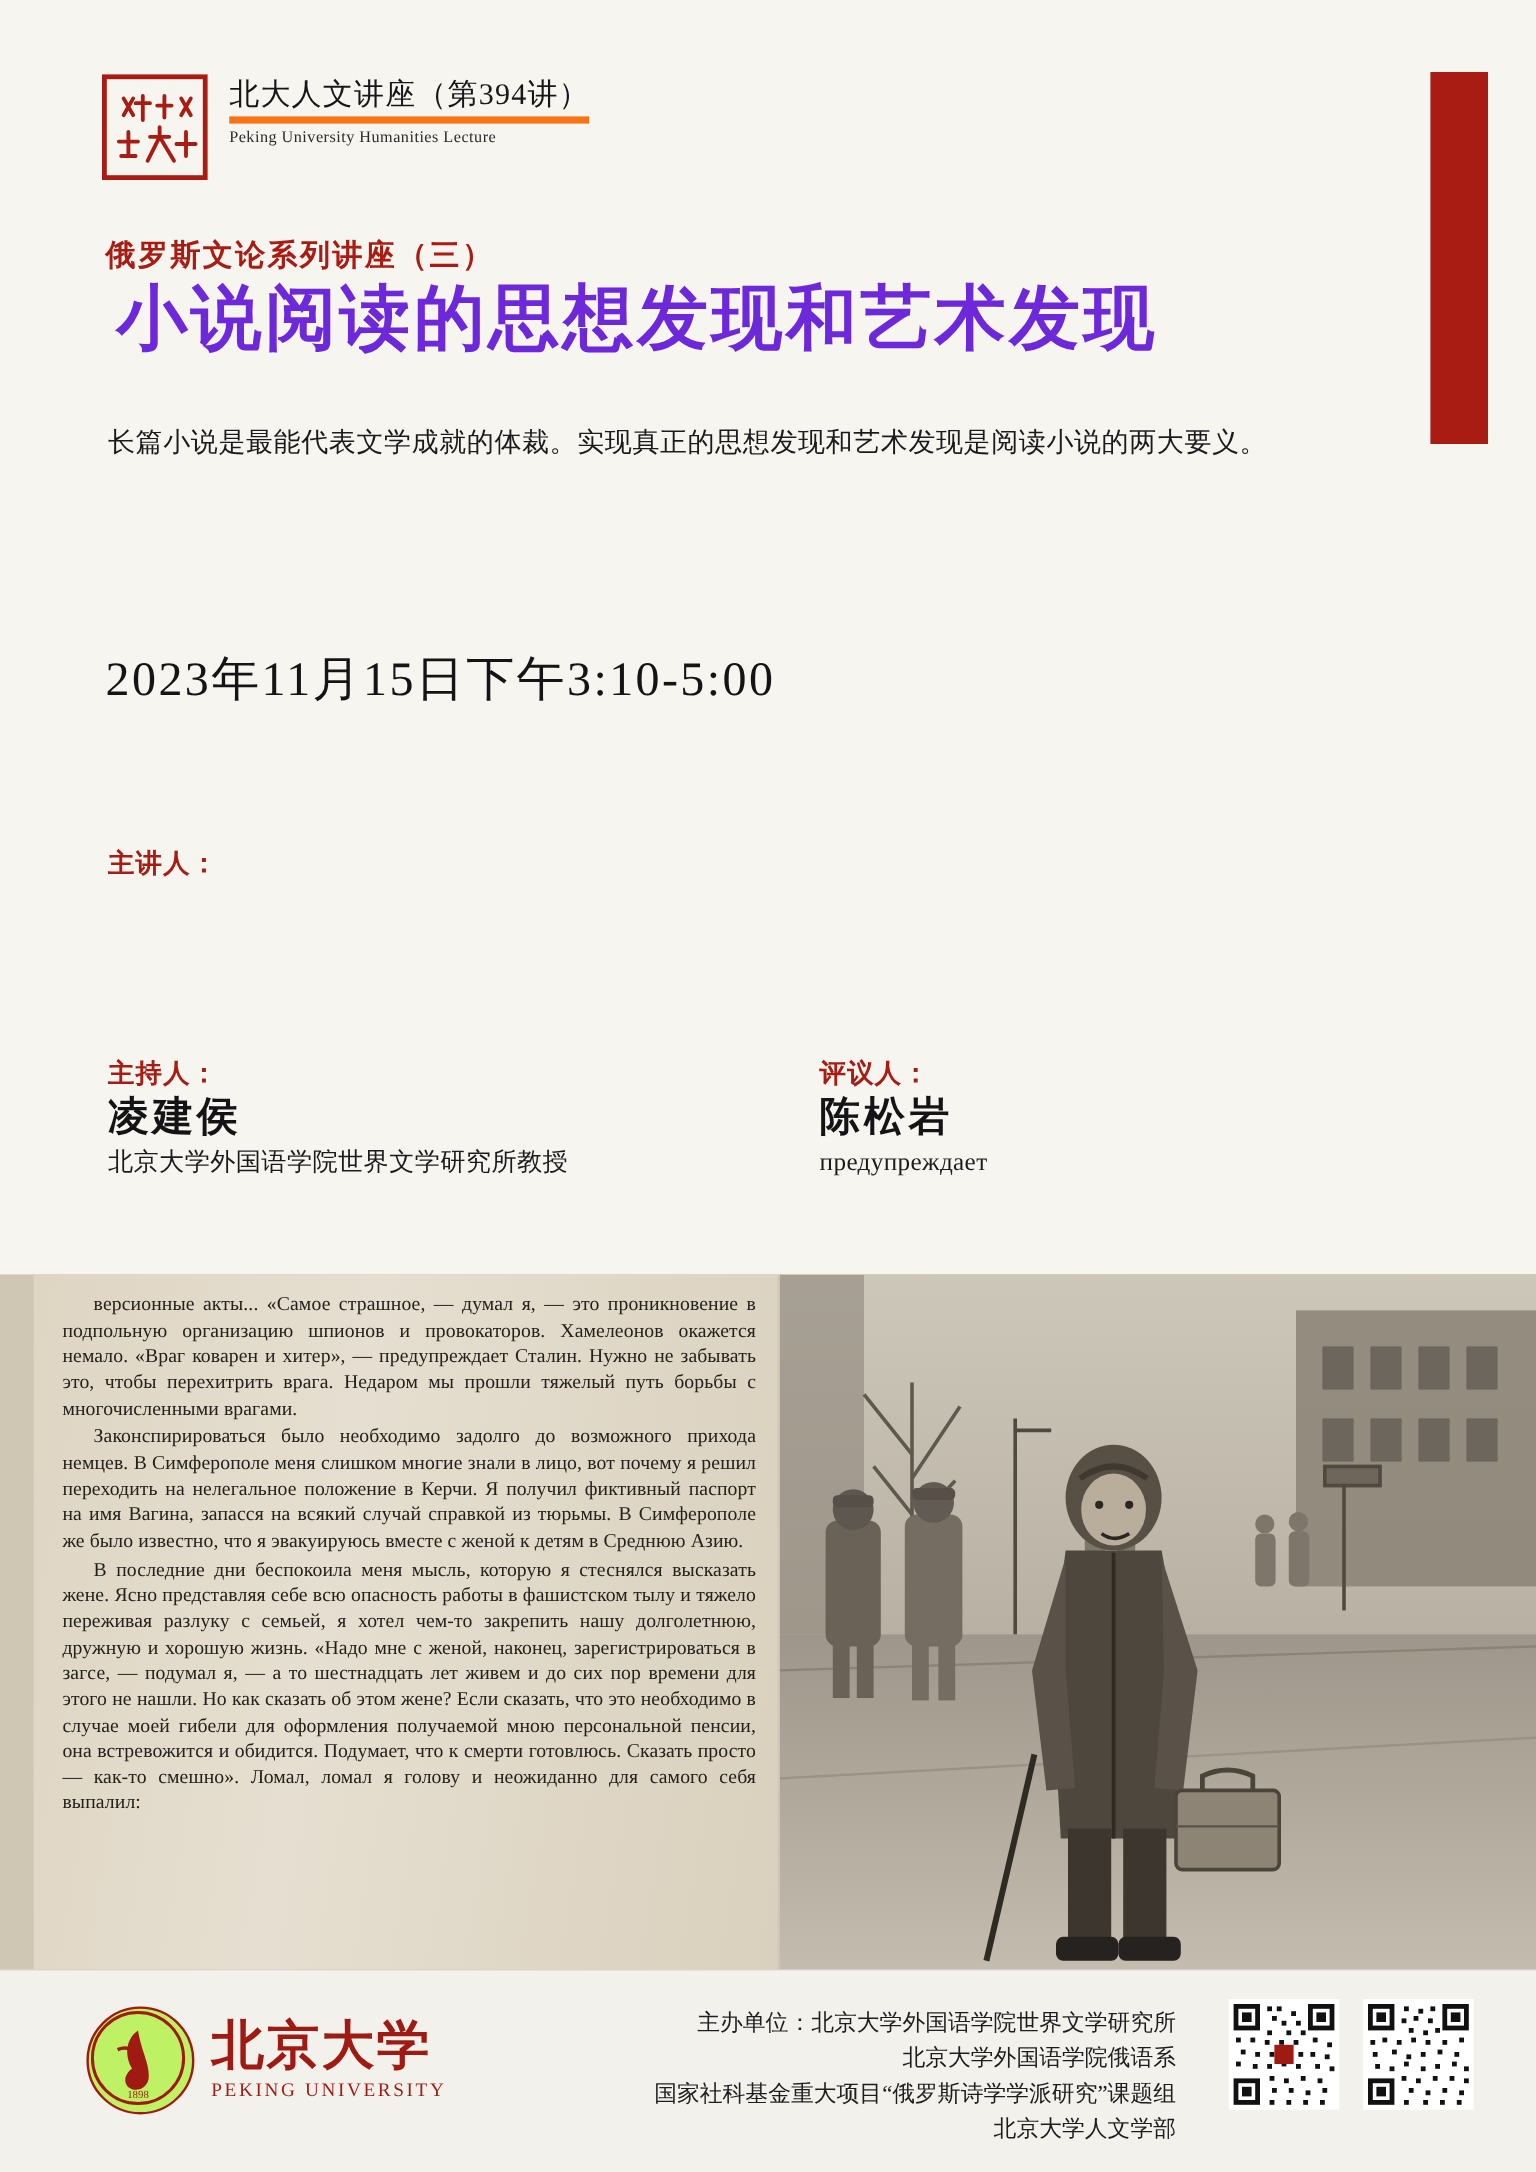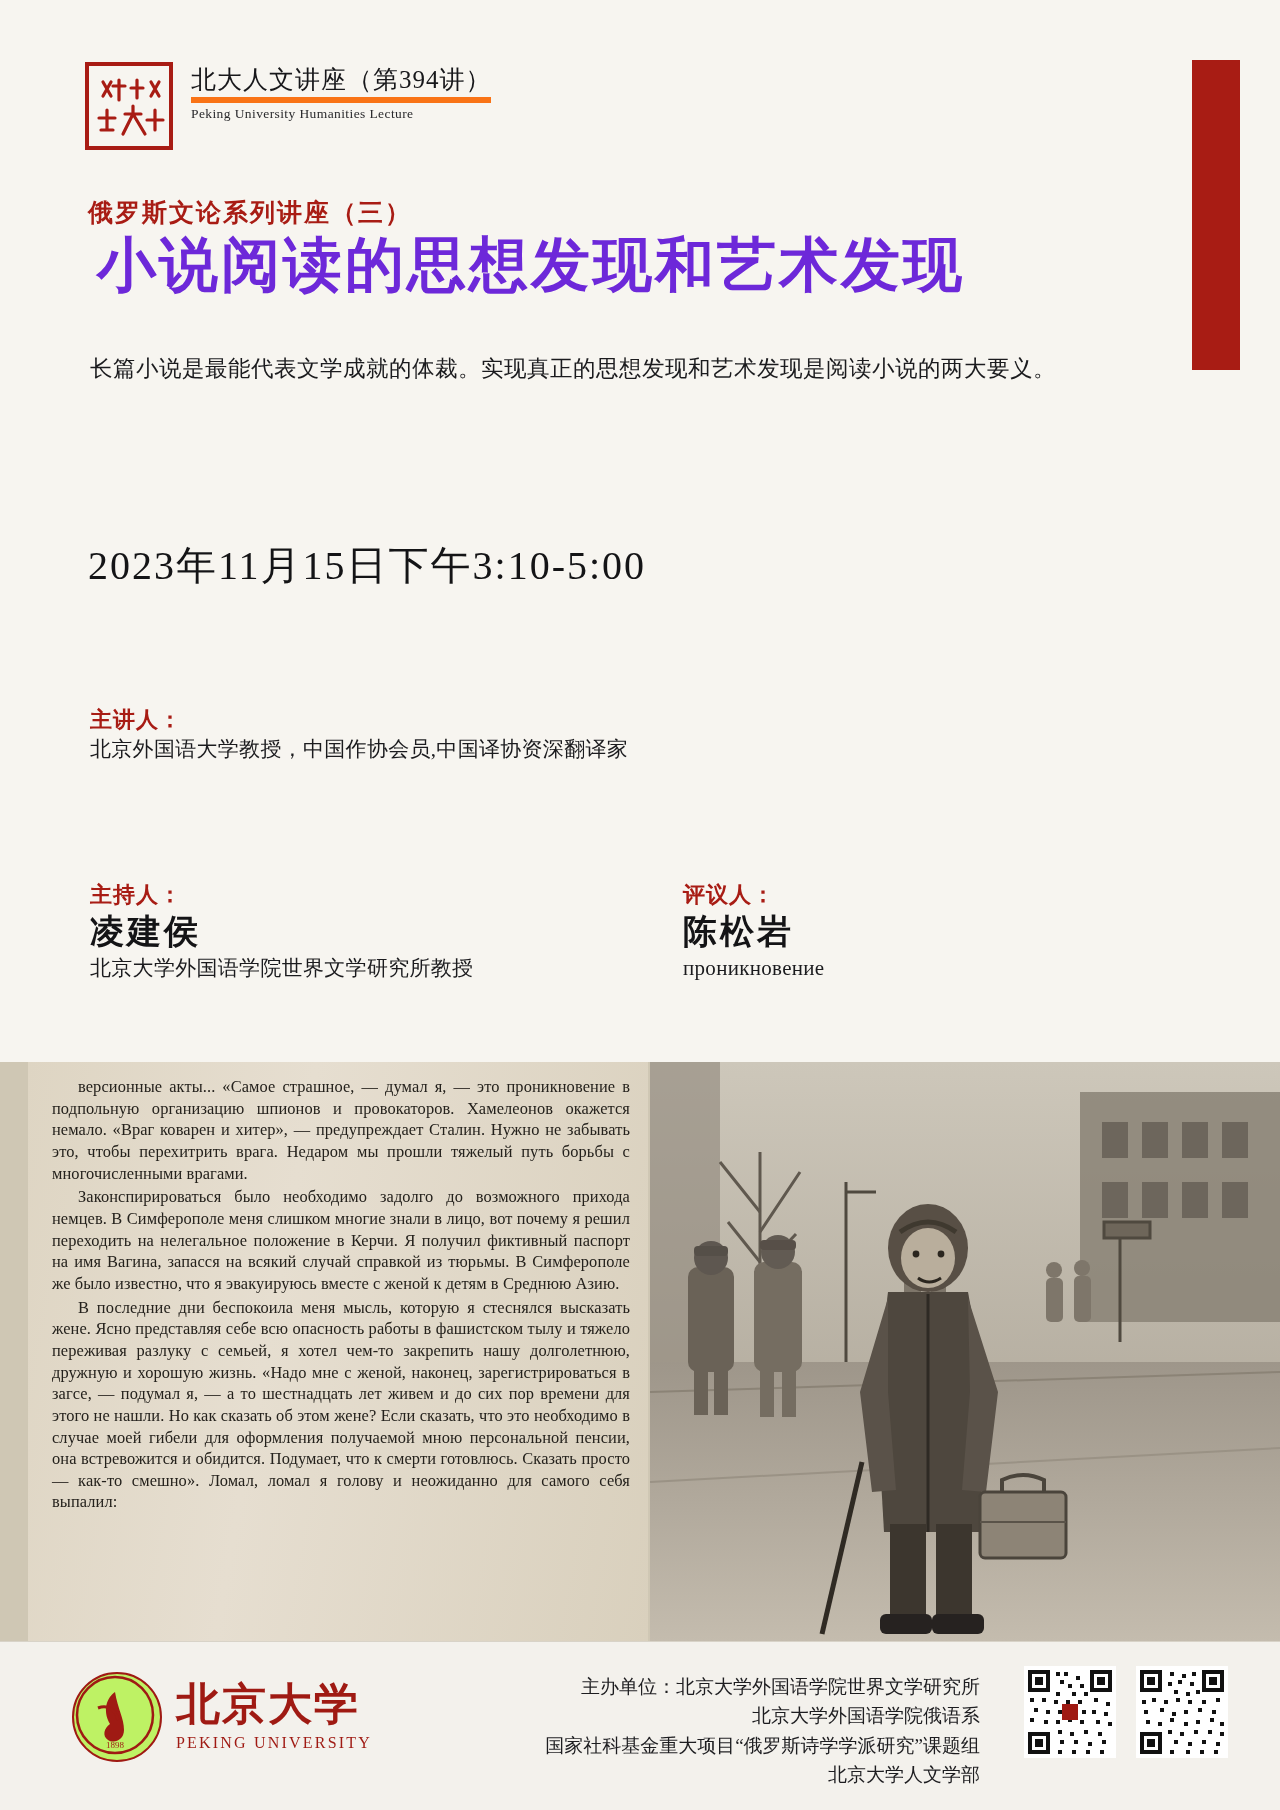--- a/index.html
+++ b/index.html
@@ -318,33 +318,32 @@
   <div class="series">俄罗斯文论系列讲座（三）</div>
 
   <div class="main-title">小说阅读的思想发现和艺术发现</div>
 
   <div class="abstract">长篇小说是最能代表文学成就的体裁。实现真正的思想发现和艺术发现是阅读小说的两大要义。</div>
 
   <div class="time">2023年11月15日下午3:10-5:00</div>
 
   <div class="speaker-block">
     <div class="role-label">主讲人：</div>
-    <div class="person-affil">北京外国语大学教授，中国作协会员,中国译协资深翻译家</div>
   </div>
 
   <div class="host-block">
     <div class="role-label">主持人：</div>
     <div class="person-name">凌建侯</div>
     <div class="person-affil">北京大学外国语学院世界文学研究所教授</div>
   </div>
 
   <div class="discussant-block">
     <div class="role-label">评议人：</div>
     <div class="person-name">陈松岩</div>
-    <div class="person-affil">проникновение</div>
+    <div class="person-affil">предупреждает</div>
   </div>
 
   <div class="image-strip">
 
     <div class="page-left">
       <div class="rus-text">
         <p>версионные акты... «Самое страшное, — думал я, — это проникновение в подпольную организацию шпионов и провокаторов. Хамелеонов окажется немало. «Враг коварен и хитер», — предупреждает Сталин. Нужно не забывать это, чтобы перехитрить врага. Недаром мы прошли тяжелый путь борьбы с многочисленными врагами.</p>
         <p>Законспирироваться было необходимо задолго до возможного прихода немцев. В Симферополе меня слишком многие знали в лицо, вот почему я решил переходить на нелегальное положение в Керчи. Я получил фиктивный паспорт на имя Вагина, запасся на всякий случай справкой из тюрьмы. В Симферополе же было известно, что я эвакуируюсь вместе с женой к детям в Среднюю Азию.</p>
         <p>В последние дни беспокоила меня мысль, которую я стеснялся высказать жене. Ясно представляя себе всю опасность работы в фашистском тылу и тяжело переживая разлуку с семьей, я хотел чем-то закрепить нашу долголетнюю, дружную и хорошую жизнь. «Надо мне с женой, наконец, зарегистрироваться в загсе, — подумал я, — а то шестнадцать лет живем и до сих пор времени для этого не нашли. Но как сказать об этом жене? Если сказать, что это необходимо в случае моей гибели для оформления получаемой мною персональной пенсии, она встревожится и обидится. Подумает, что к смерти готовлюсь. Сказать просто — как-то смешно». Ломал, ломал я голову и неожиданно для самого себя выпалил:</p>
       </div>

